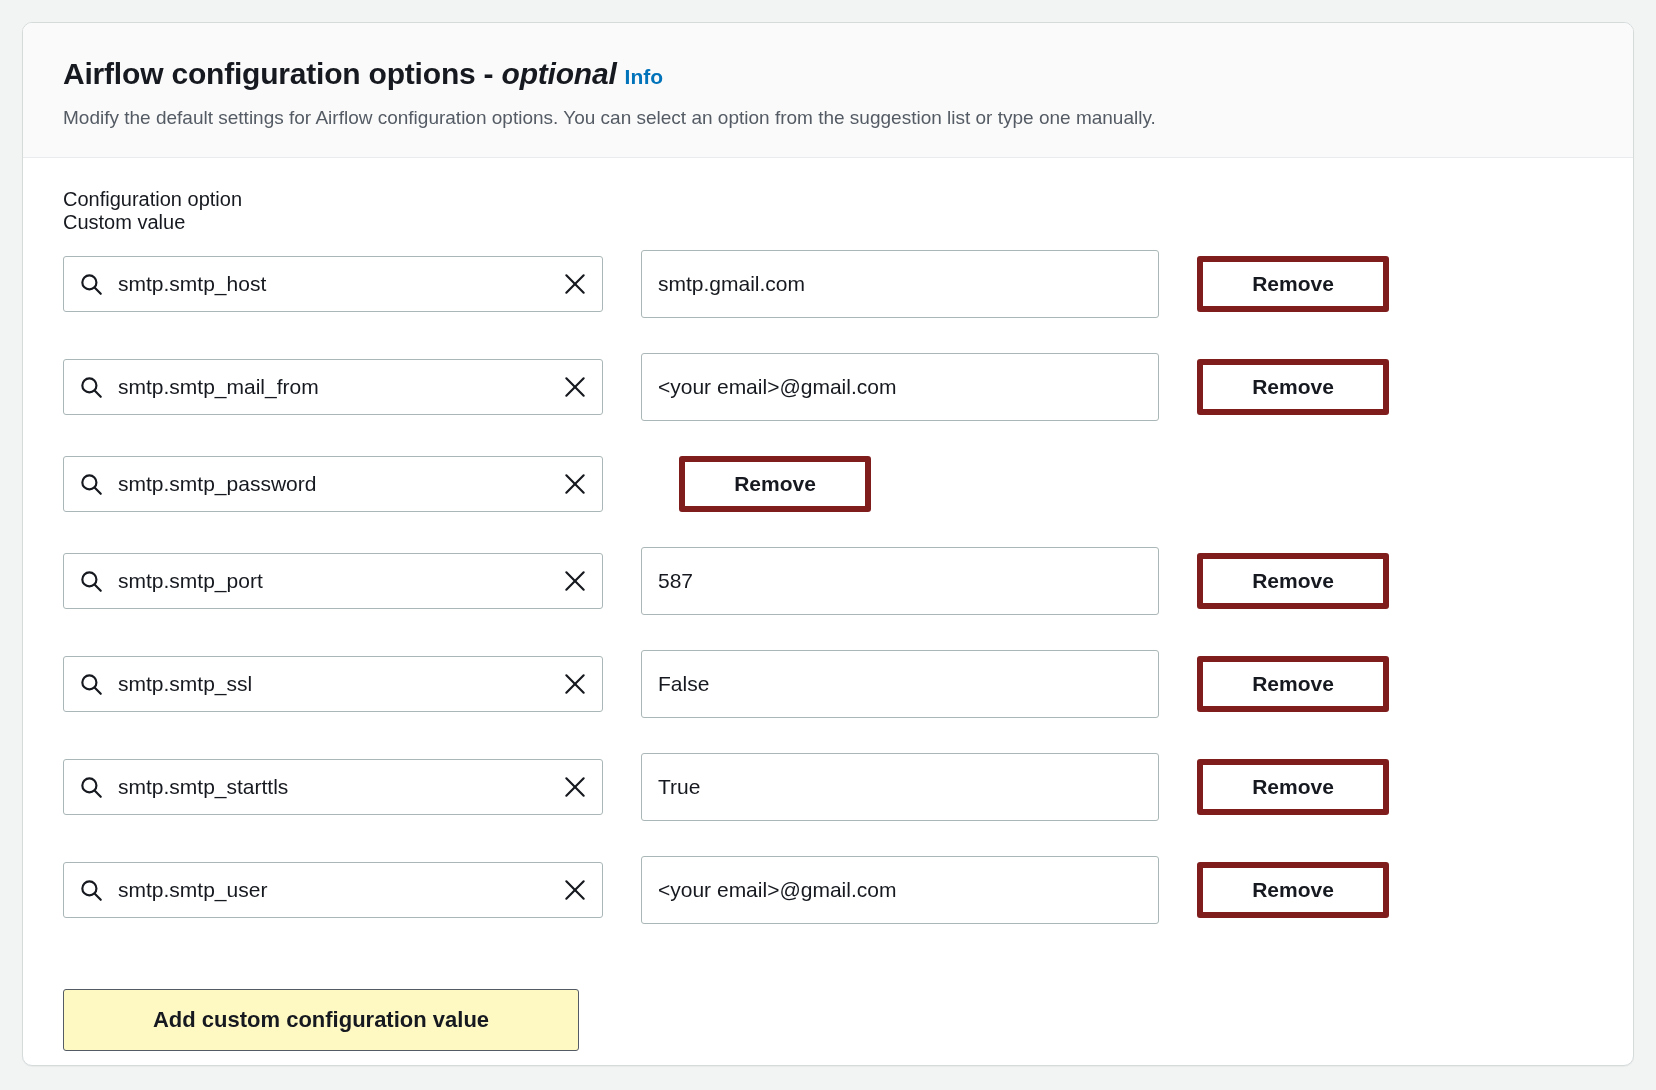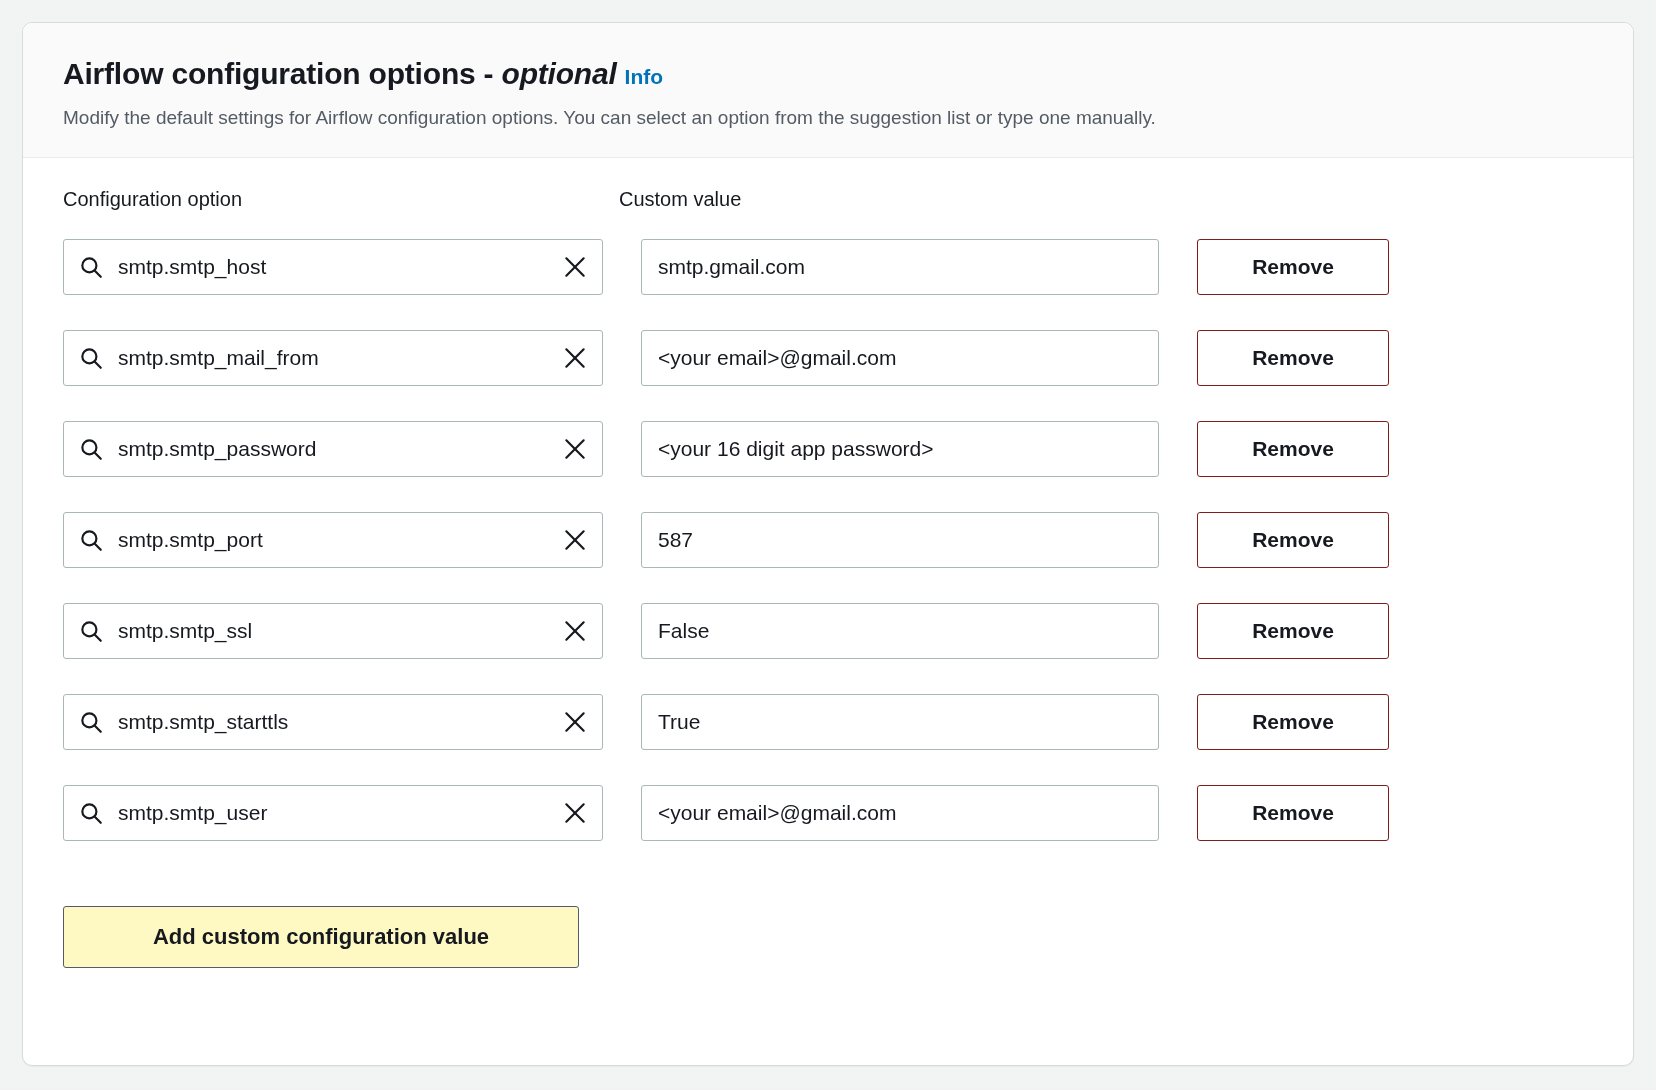--- a/index.html
+++ b/index.html
@@ -62,21 +62,22 @@
     font-size: 19px;
     color: #545b64;
     line-height: 1.35;
   }
   .panel-body {
     padding: 30px 40px 40px 40px;
   }
   .col-headers {
     display: flex;
     align-items: flex-start;
-    margin-bottom: 28px;
+    margin-bottom: 16px;
+    flex-direction: column;
   }
   .col-h {
     font-size: 20px;
     color: #16191f;
   }
   .col-h.option {
     width: 556px;
   }
   .col-h.value {
     width: 556px;
@@ -121,40 +122,40 @@
     margin-left: 10px;
     cursor: pointer;
   }
   .clear-icon svg { display: block; }
   .spacer {
     width: 38px;
   }
   .field-value {
     box-sizing: border-box;
     width: 518px;
-    height: 56px;
+    height: 68px;
     border: 1px solid #aab7b8;
     border-radius: 3px;
     background: #ffffff;
     display: flex;
     align-items: center;
     padding: 0 16px;
     font-size: 21px;
     color: #16191f;
     white-space: nowrap;
     overflow: hidden;
   }
   .btn-gap {
     width: 38px;
   }
   .remove-btn {
     box-sizing: border-box;
     width: 192px;
     height: 56px;
-    border: 1px solid #7f1d1d;
+    border: 6px solid #7f1d1d;
     border-radius: 3px;
     background: #ffffff;
     color: #16191f;
     font-size: 21px;
     font-weight: bold;
     font-family: "Liberation Sans", sans-serif;
     cursor: pointer;
     display: flex;
     align-items: center;
     justify-content: center;
@@ -256,21 +257,20 @@
           </span>
           <span class="opt-text">smtp.smtp_password</span>
           <span class="clear-icon">
             <svg width="26" height="26" viewBox="0 0 24 24" fill="none" stroke="#16191f" stroke-width="2" stroke-linecap="round">
                 <line x1="4" y1="4" x2="20" y2="20"></line>
                 <line x1="20" y1="4" x2="4" y2="20"></line>
               </svg>
           </span>
         </div>
         <div class="spacer"></div>
-        <div class="field-value">&lt;your 16 digit app password&gt;</div>
         <div class="btn-gap"></div>
         <button class="remove-btn">Remove</button>
       </div>
 
       
       <div class="row">
         <div class="field-option">
           <span class="search-icon">
             <svg width="26" height="26" viewBox="0 0 24 24" fill="none" stroke="#16191f" stroke-width="2" stroke-linecap="round">
                 <circle cx="10.5" cy="10.5" r="6.5"></circle>

